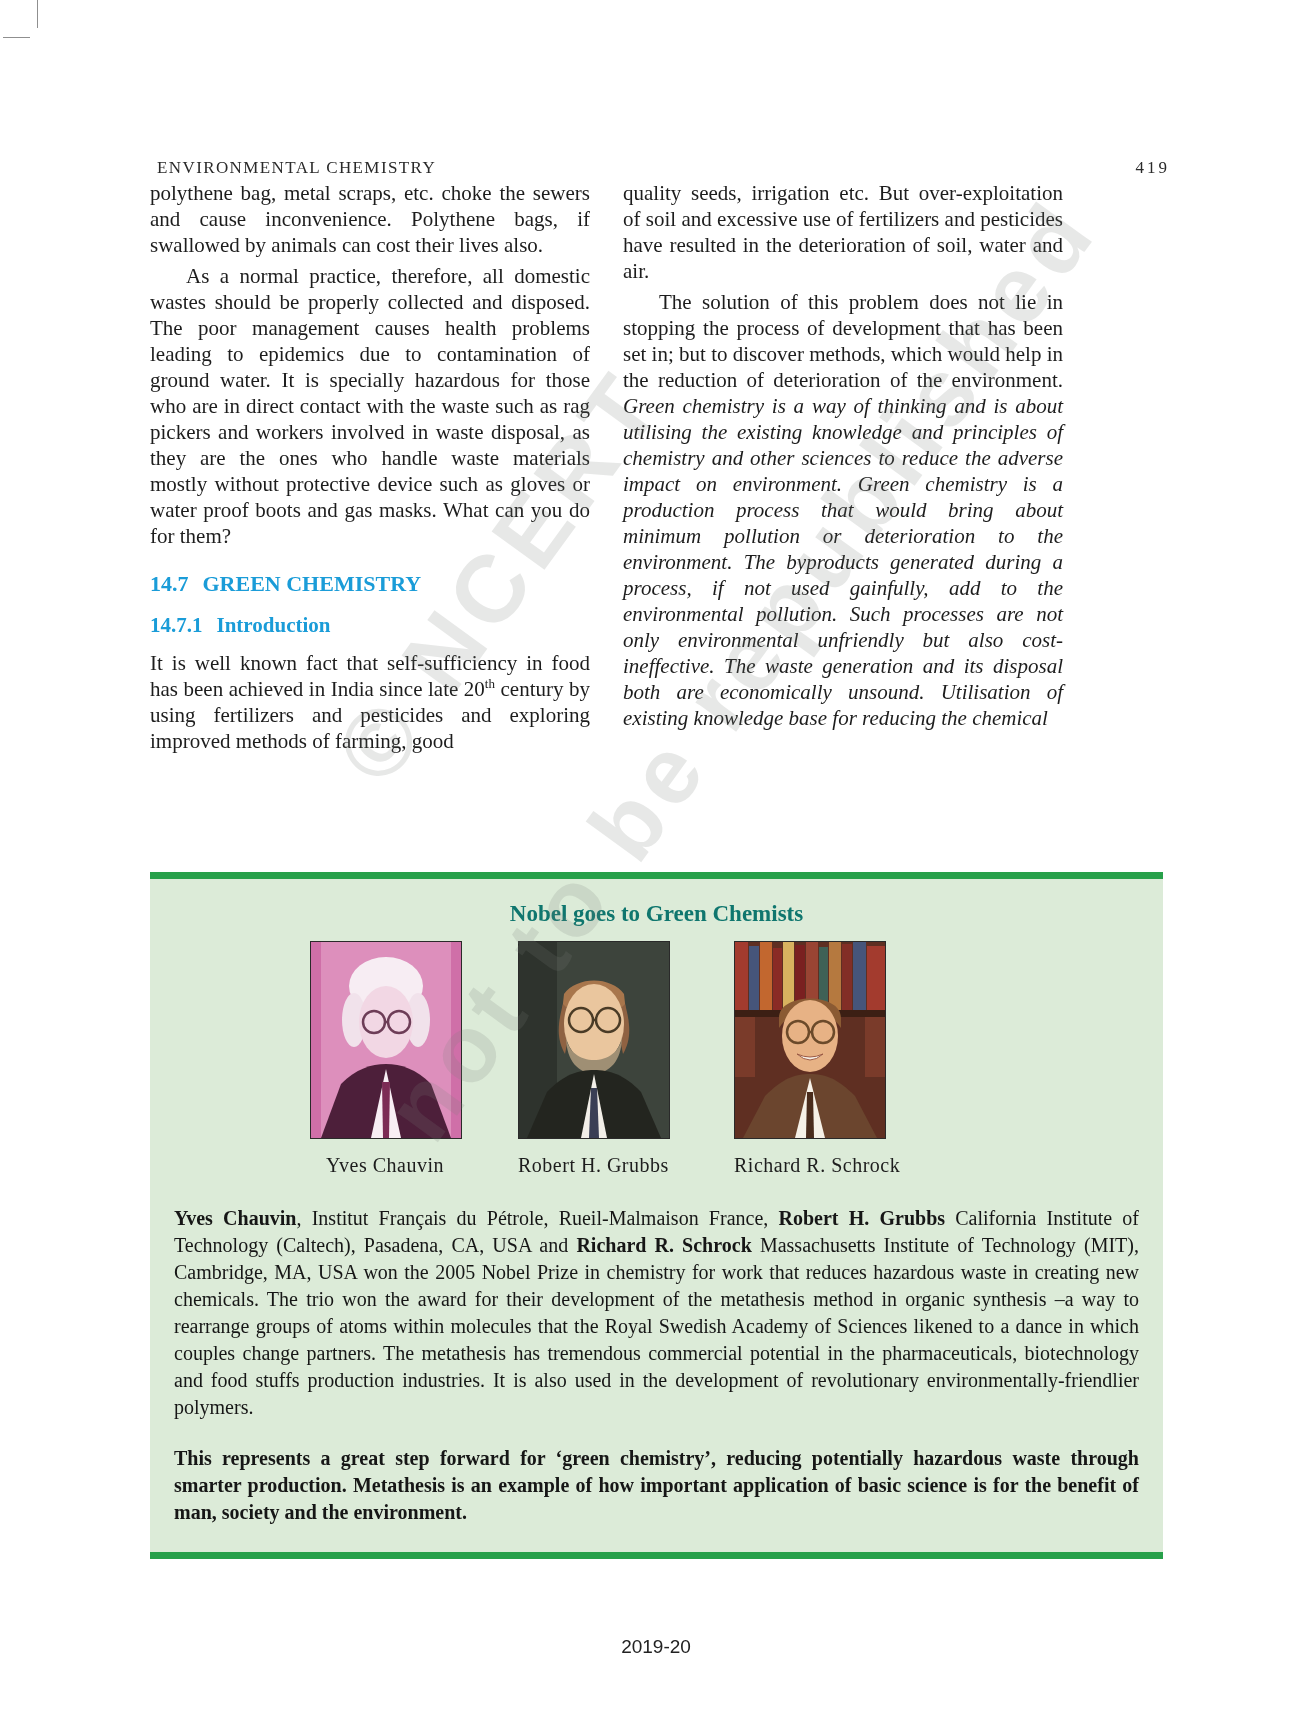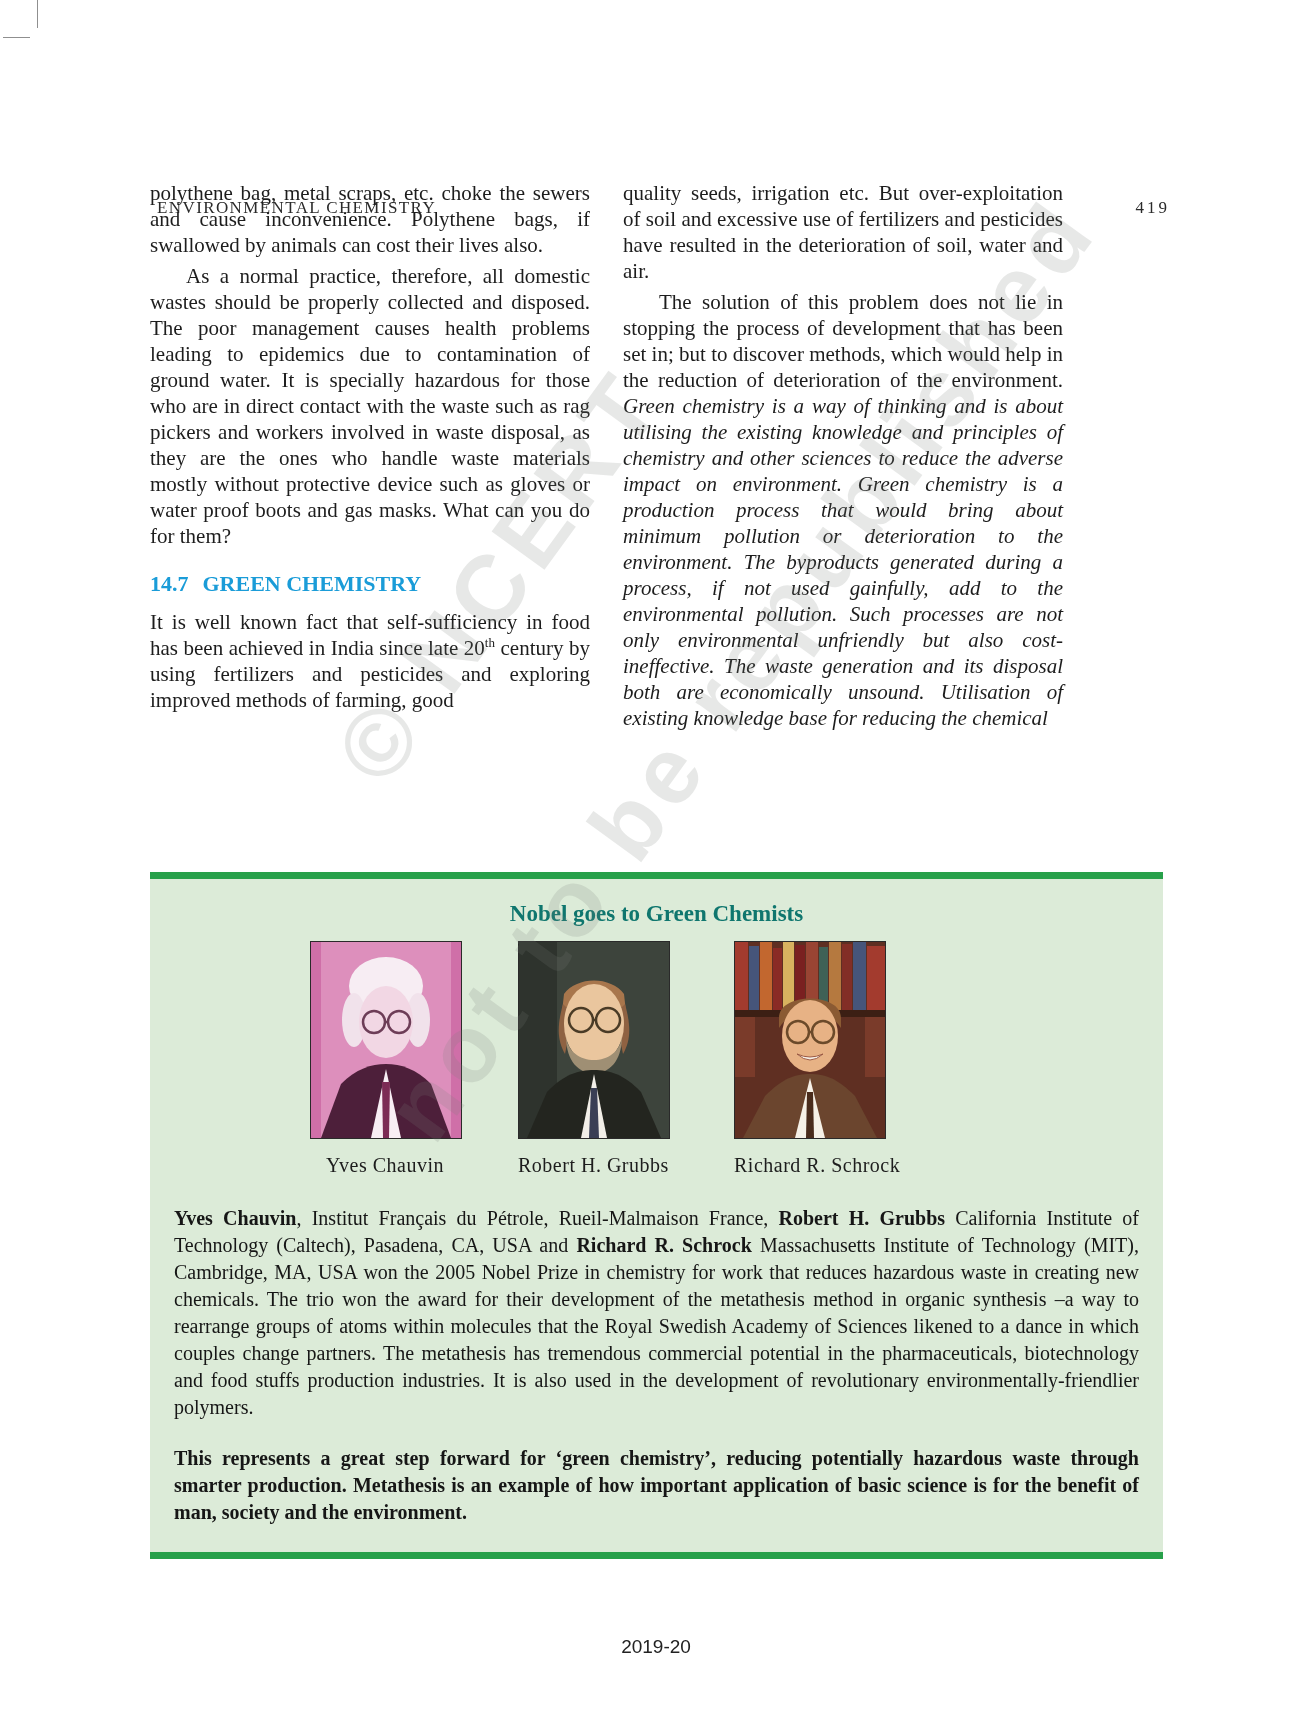--- a/index.html
+++ b/index.html
@@ -10,21 +10,21 @@
   
   .crop-v {position:absolute; left:37px; top:0; width:1px; height:28px; background:#8f8f8f;}
   .crop-h {position:absolute; left:3px; top:37px; width:27px; height:1px; background:#8f8f8f;}
 
   .header {
     position:absolute; left:157px; top:158px; width:1013px;
     display:flex; justify-content:space-between; align-items:baseline;
     font-size:17px; color:#2a2a2a;
   }
   .header .running-title {letter-spacing:1.4px;}
-  .header .page-num {letter-spacing:3px;margin-top:40px;}
+  .header .page-num {letter-spacing:3px;}
 
   .columns {position:absolute; left:150px; top:180px; width:913px; display:flex; column-gap:33px;}
   .col {width:440px; font-size:21px; line-height:26px; text-align:justify;}
   .col p {margin:0;}
   .col p.indent {text-indent:36px;}
   .col p.gap {margin-top:5px;}
   .sec-heading {font-size:22px; font-weight:bold; color:#1a9cd8; margin:22px 0 0 0;}
   .sub-heading {font-size:21px; font-weight:bold; color:#1a9cd8; margin:15px 0 0 0;}
   .sec-heading .num, .sub-heading .num {margin-right:14px;}
   .col p.after-heading {margin-top:12px;}
@@ -72,20 +72,21 @@
   <div class="header">
     <span class="running-title">ENVIRONMENTAL CHEMISTRY</span>
     <span class="page-num">419</span>
   </div>
 
   <div class="columns">
     <div class="col">
       <p>polythene bag, metal scraps, etc. choke the sewers and cause inconvenience. Polythene bags, if swallowed by animals can cost their lives also.</p>
       <p class="indent gap">As a normal practice, therefore, all domestic wastes should be properly collected and disposed. The poor management causes health problems leading to epidemics due to contamination of ground water. It is specially hazardous for those who are in direct contact with the waste such as rag pickers and workers involved in waste disposal, as they are the ones who handle waste materials mostly without protective device such as gloves or water proof boots and gas masks. What can you do for them?</p>
       <h2 class="sec-heading"><span class="num">14.7</span><span>GREEN CHEMISTRY</span></h2>
+      <h3 class="sub-heading"><span class="num">14.7.1</span><span>Introduction</span></h3>
       <p class="after-heading"><span>It is well known fact that self-sufficiency in food has been achieved in India since late 20</span><sup>th</sup><span> century by using fertilizers and pesticides and exploring improved methods of farming, good</span></p>
     </div>
     <div class="col">
       <p>quality seeds, irrigation etc. But over-exploitation of soil and excessive use of fertilizers and pesticides have resulted in the deterioration of soil, water and air.</p>
       <p class="indent gap"><span>The solution of this problem does not lie in stopping the process of development that has been set in; but to discover methods, which would help in the reduction of deterioration of the environment. </span><span class="italic">Green chemistry is a way of thinking and is about utilising the existing knowledge and principles of chemistry and other sciences to reduce the adverse impact on environment. Green chemistry is a production process that would bring about minimum pollution or deterioration to the environment. The byproducts generated during a process, if not used gainfully, add to the environmental pollution. Such processes are not only environmental unfriendly but also cost-ineffective. The waste generation and its disposal both are economically unsound. Utilisation of existing knowledge base for reducing the chemical</span></p>
     </div>
   </div>
 
   <div class="green-box">
     <div class="box-title">Nobel goes to Green Chemists</div>

